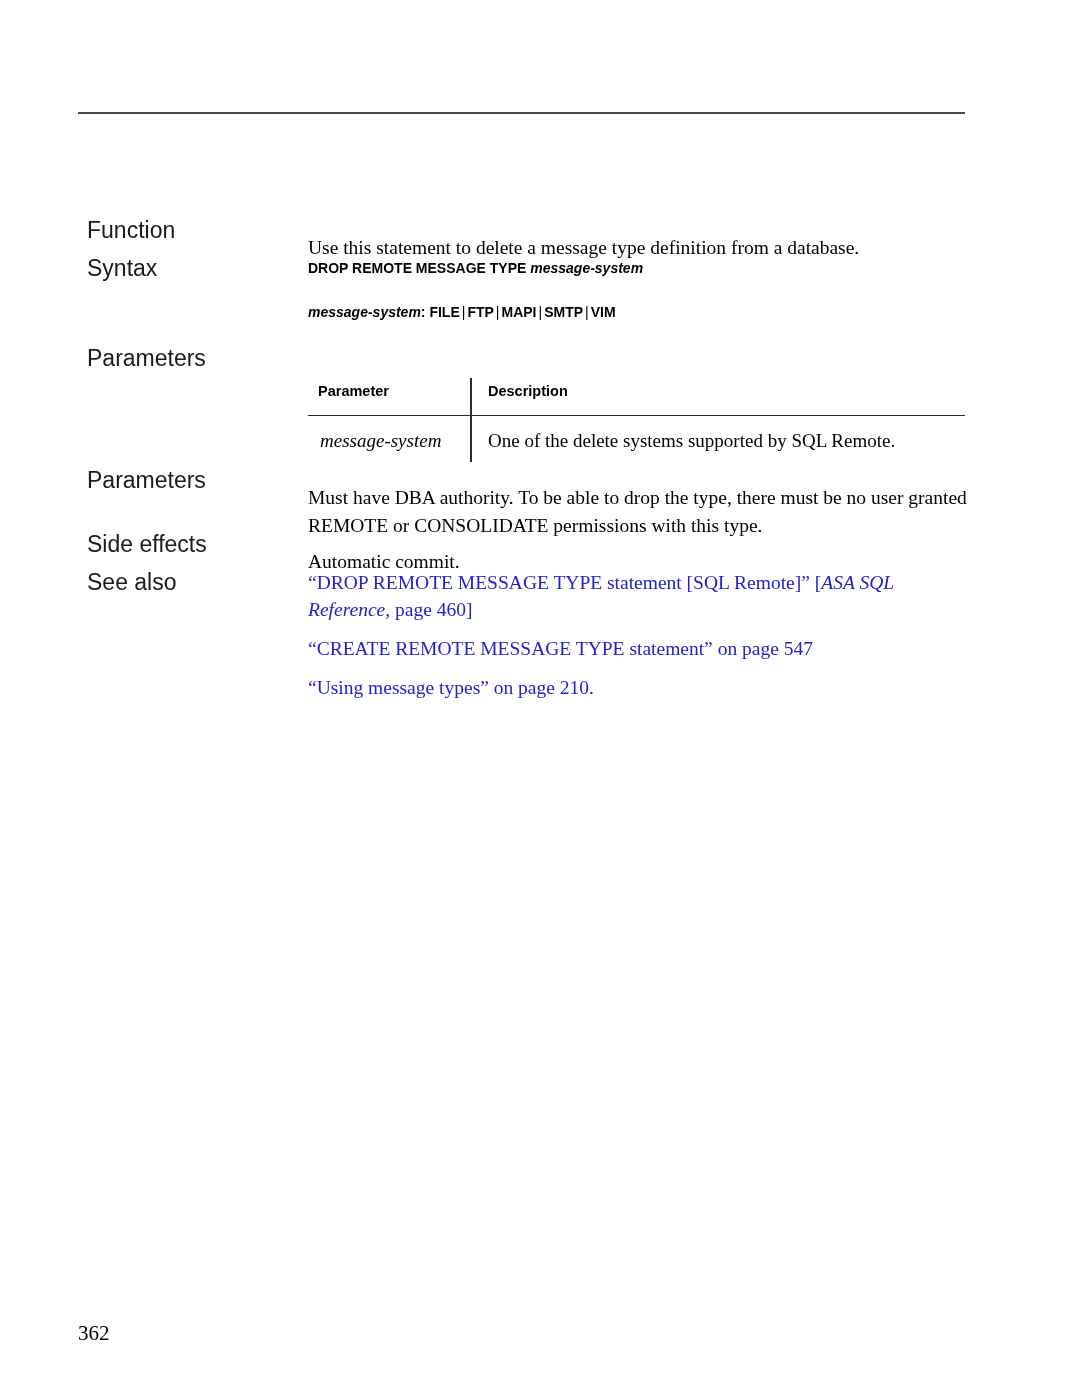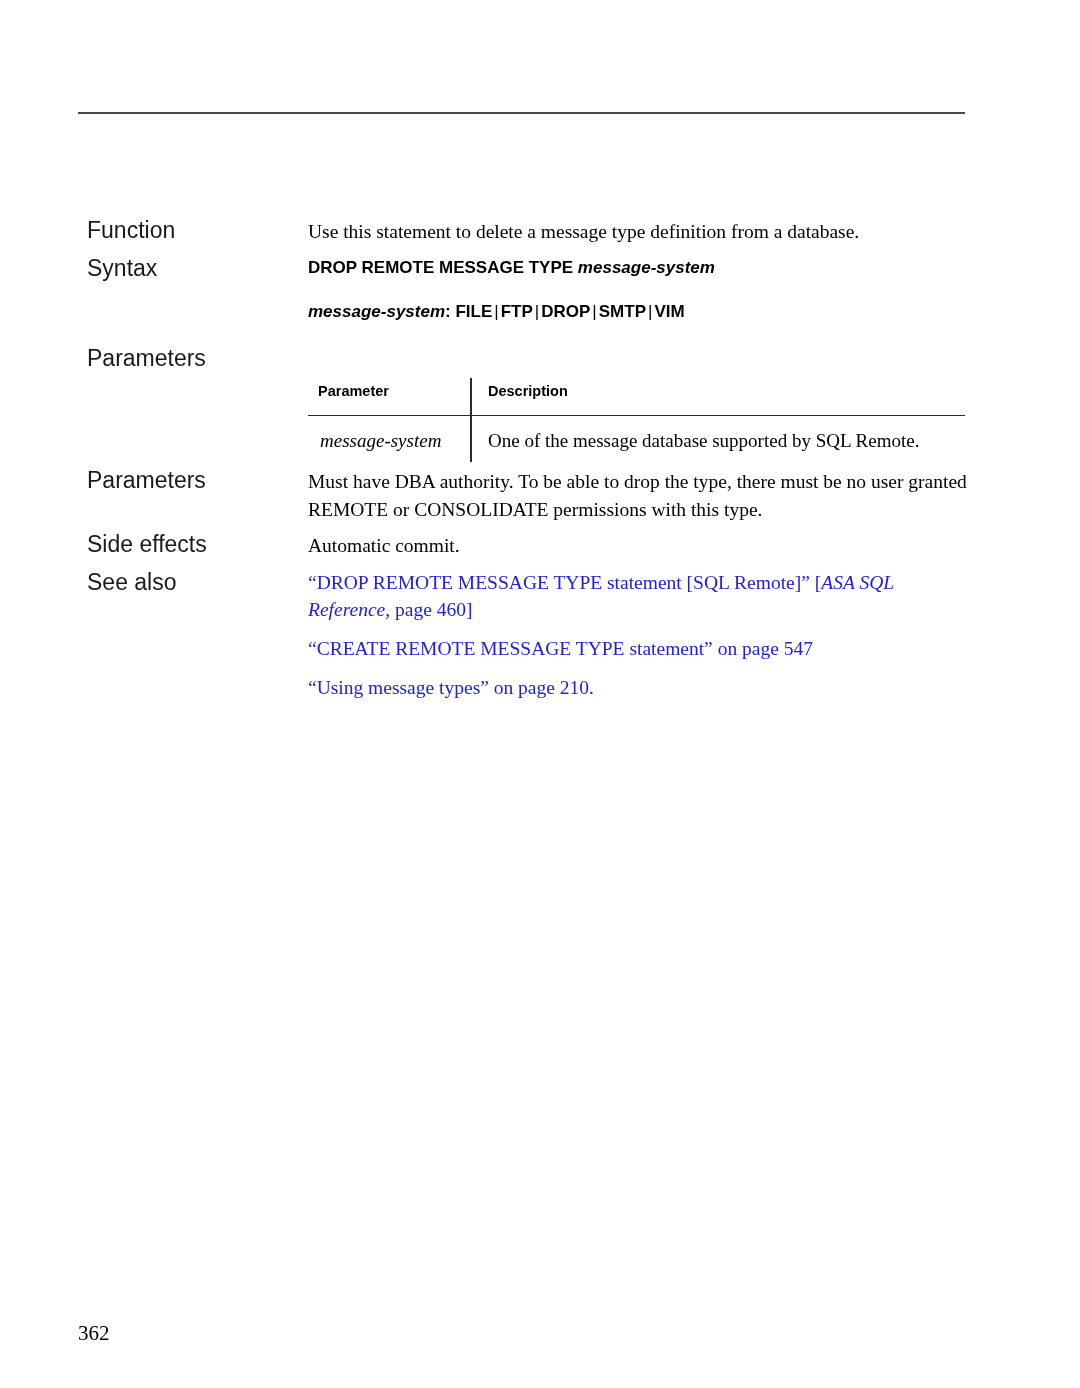--- a/index.html
+++ b/index.html
@@ -71,26 +71,27 @@
     left: 230px;
     top: 0;
     width: 660px;
   }
 
   .body-text {
     font-family: "Liberation Serif", serif;
     font-size: 19.5px;
     line-height: 28px;
     color: #000000;
+    margin-top: 16px;
   }
 
   
   .syntax-line {
     font-family: "Liberation Sans", sans-serif;
-    font-size: 17px;
+    font-size: 14px;
     line-height: 24px;
     color: #000000;
     white-space: nowrap;
   }
   .syntax-line b { font-weight: bold; }
   .syntax-line i { font-style: italic; font-weight: bold; }
   .syntax-ph { font-style: italic; font-weight: normal; }
   .bar { font-weight: normal; padding: 0 2px; }
 
   
@@ -182,35 +183,35 @@
     <div class="row-label">Function</div>
     <div class="row-body">
       <div class="body-text">Use this statement to delete a message type definition from a database.</div>
     </div>
   </div>
 
   <div class="row" style="top:256px;">
     <div class="row-label">Syntax</div>
     <div class="row-body">
       <div class="syntax-line"><b>DROP REMOTE MESSAGE TYPE</b> <span class="syntax-ph" style="font-style:italic;font-weight:bold;">message-system</span></div>
-      <div class="syntax-line" style="margin-top:20px;"><i>message-system</i><b>:</b> <b>FILE</b><span class="bar">|</span><b>FTP</b><span class="bar">|</span><b>DROP</b><span class="bar">|</span><b>SMTP</b><span class="bar">|</span><b>VIM</b></div>
+      <div class="syntax-line" style="margin-top:20px;"><i>message-system</i><b>:</b> <b>FILE</b><span class="bar">|</span><b>FTP</b><span class="bar">|</span><b>MAPI</b><span class="bar">|</span><b>SMTP</b><span class="bar">|</span><b>VIM</b></div>
     </div>
   </div>
 
   <div class="row" style="top:346px;">
     <div class="row-label">Parameters</div>
   </div>
 
   <div class="param-table">
     <div class="param-vdiv"></div>
     <div class="param-hdiv"></div>
     <div class="param-head c1">Parameter</div>
     <div class="param-head c2">Description</div>
     <div class="param-cell c1">message-system</div>
-    <div class="param-cell c2">One of the message database supported by SQL Remote.</div>
+    <div class="param-cell c2">One of the delete systems supported by SQL Remote.</div>
   </div>
 
   <div class="row" style="top:468px;">
     <div class="row-label">Parameters</div>
     <div class="row-body">
       <div class="body-text">Must have DBA authority. To be able to drop the type, there must be no user granted REMOTE or CONSOLIDATE permissions with this type.</div>
     </div>
   </div>
 
   <div class="row" style="top:532px;">

